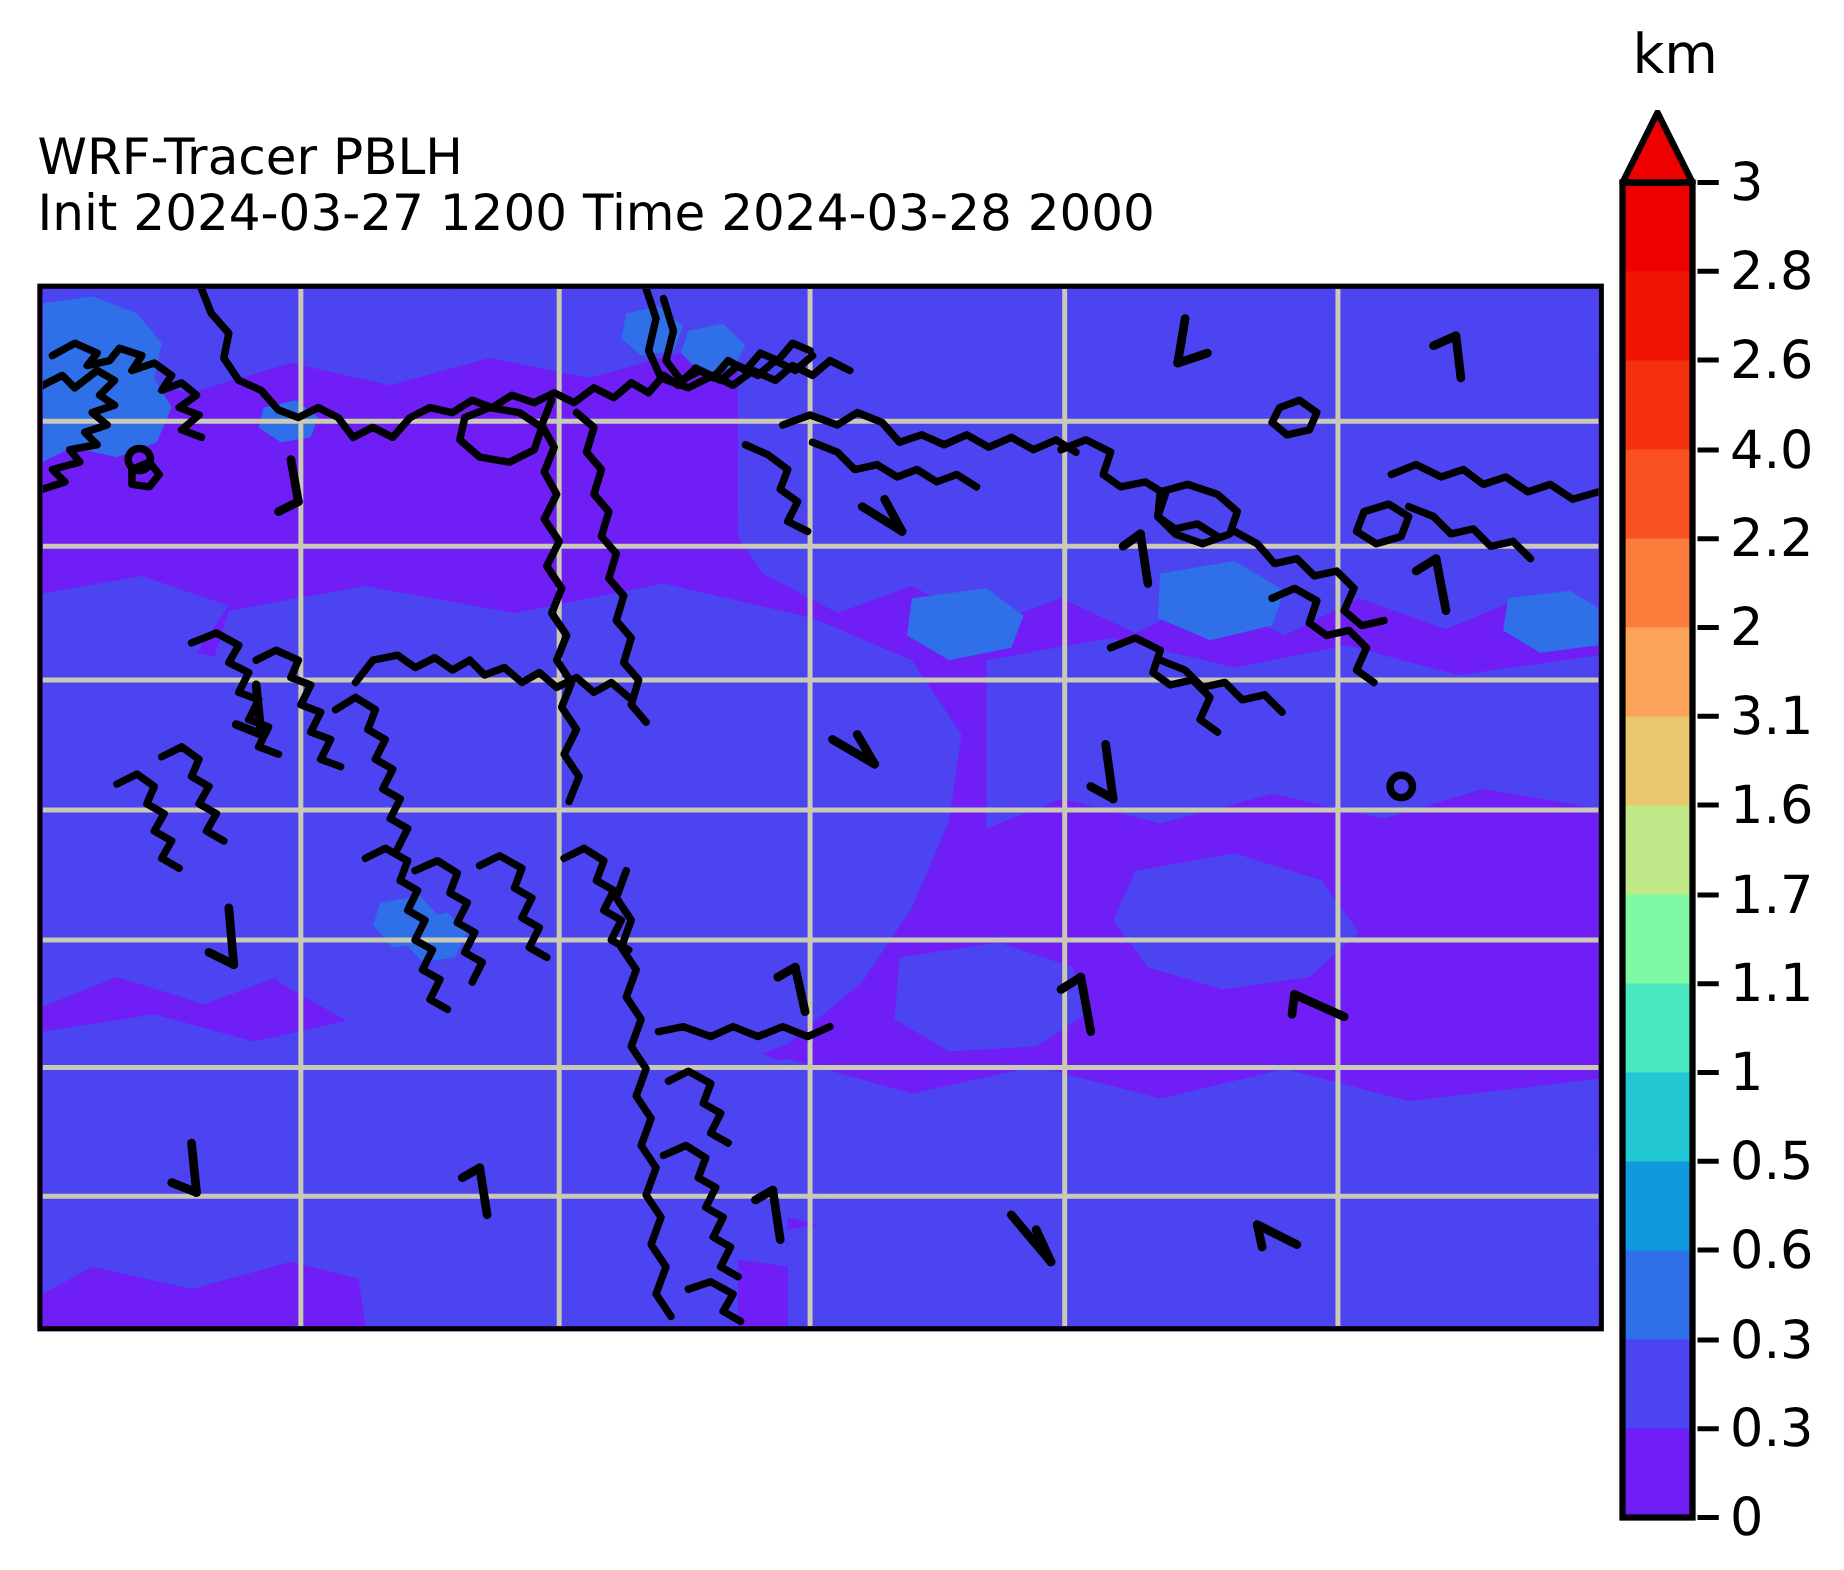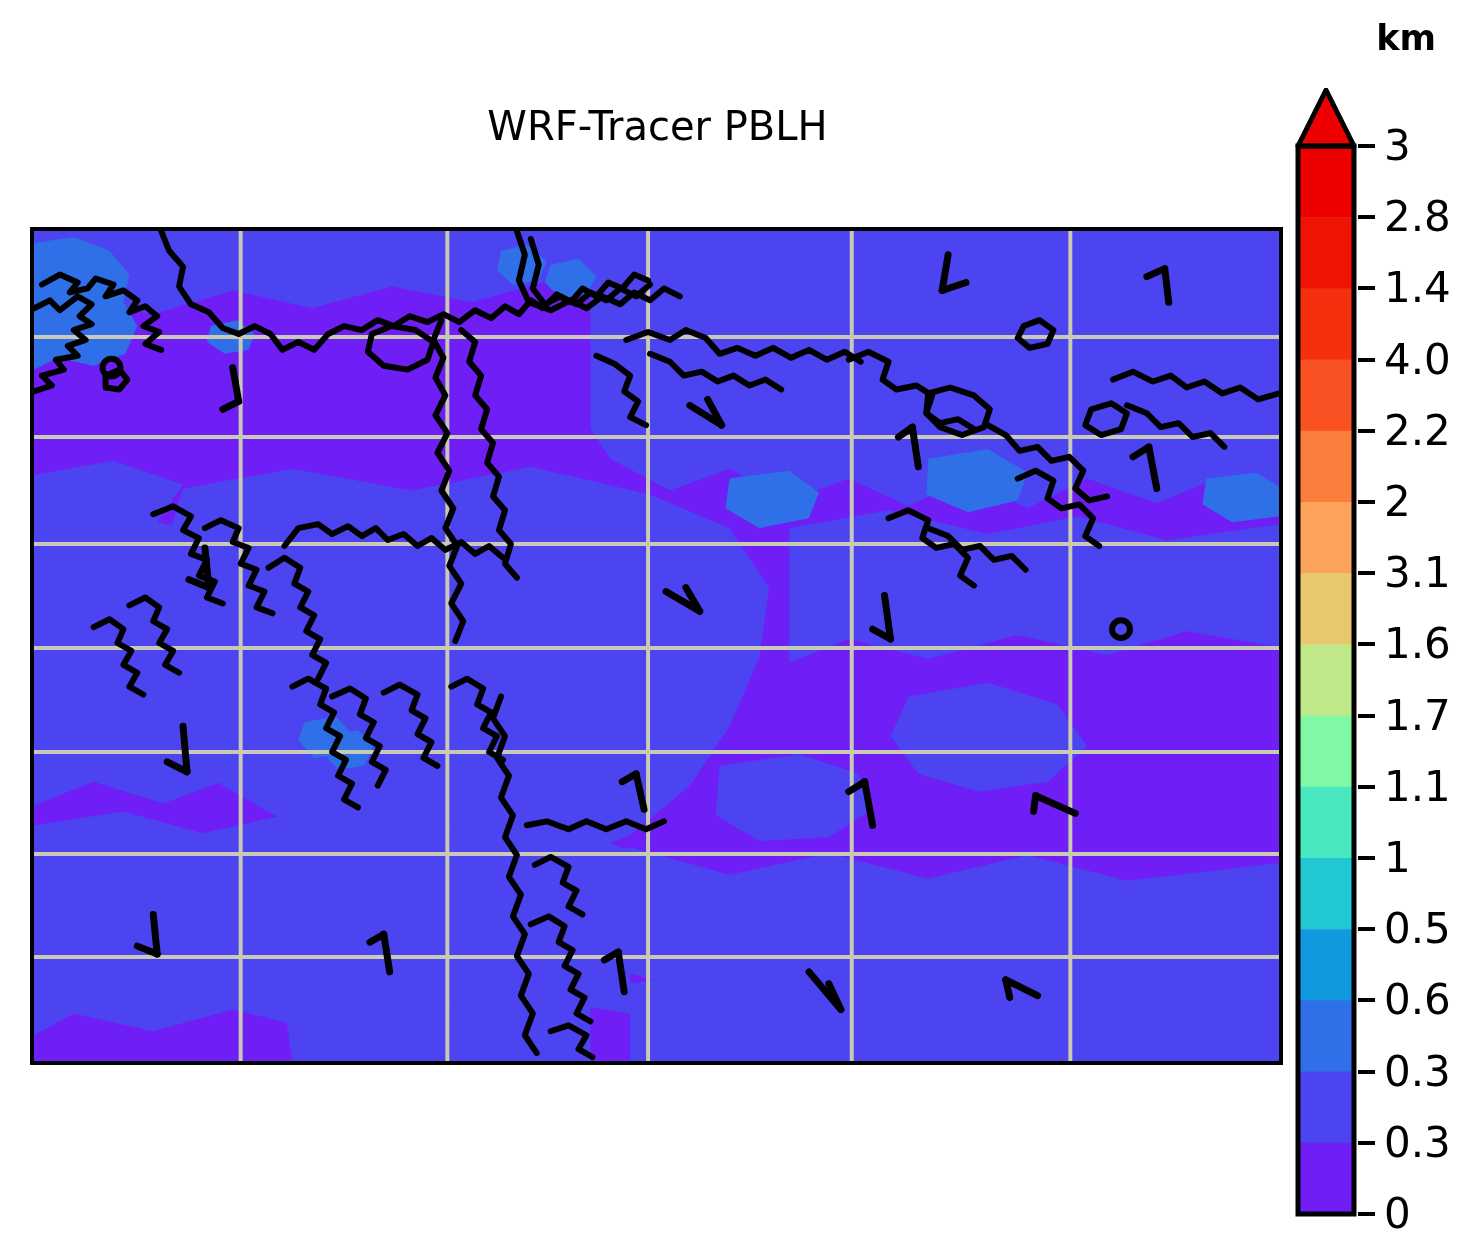--- a/index.html
+++ b/index.html
@@ -1,44 +1,45 @@
 <!DOCTYPE html>
 <html><head>
 <meta charset="utf-8">
 <style>
   html,body{margin:0;padding:0;background:#ffffff;}
   body{width:1475px;height:1256px;position:relative;overflow:hidden;
        font-family:"DejaVu Sans","Liberation Sans",sans-serif;color:#000;}
 
   
-  #title-block{position:absolute;left:30px;top:104px;width:1255px;text-align:center;
+  #title-block{position:absolute;left:30px;top:104px;width:1255px;
                line-height:1.12;pointer-events:none;}
   #title-line1{font-size:40px;white-space:nowrap;}
   #title-line2{font-size:40px;white-space:nowrap;}
 
   
   #map-frame{position:absolute;left:30px;top:227px;width:1253px;height:838px;
              border:4px solid #000;box-sizing:border-box;background:#6f1ef5;overflow:hidden;}
   #map-canvas{position:absolute;left:0;top:0;width:100%;height:100%;}
 
   
-  #cbar-unit{position:absolute;left:1306px;top:18px;width:130px;text-align:right;
-             font-size:35px;font-weight:bold;}
+  #cbar-unit{position:absolute;left:1306px;top:18px;width:130px;text-align:left;
+             font-size:44px;}
   #cbar-wrap{position:absolute;left:1295px;top:88px;width:62px;height:1130px;}
   #cbar-svg{position:absolute;left:0;top:0;}
   #cbar-ticks{position:absolute;left:1358px;top:88px;width:118px;height:1130px;}
   .cb-tick{position:absolute;left:0;height:0;}
   .cb-tick i{position:absolute;left:0;top:-2px;width:17px;height:4px;background:#000;display:block;}
   .cb-tick span{position:absolute;left:26px;top:-24px;font-size:42px;line-height:48px;white-space:nowrap;}
 </style>
 </head>
 <body>
 
 <div id="title-block">
   <div id="title-line1">WRF-Tracer PBLH</div>
+  <div id="title-line2">Init 2024-03-27 1200 Time 2024-03-28 2000</div>
 </div>
 
 <div id="map-frame">
   <svg id="map-canvas" viewBox="0 0 1253 838" preserveAspectRatio="none">
 
     <rect x="0" y="0" width="1253" height="838" fill="#6f1ef5"></rect>
 
     <g fill="#4b44f0">
 
       <path d="M0,0 H1253 V55 L1150,52 L1100,70 L1040,62 L980,40 L900,58 L820,42 L740,60 L660,48 L600,70 L520,50 L440,72 L360,56 L280,78 L200,60 L120,84 L40,70 L0,92 Z"></path>
@@ -276,21 +277,21 @@
     <div class="cb-tick" style="top: 58px;">
       <i></i>
       <span>3</span>
     </div>
     <div class="cb-tick" style="top: 129.2px;">
       <i></i>
       <span>2.8</span>
     </div>
     <div class="cb-tick" style="top: 200.4px;">
       <i></i>
-      <span>1.4</span>
+      <span>2.6</span>
     </div>
     <div class="cb-tick" style="top: 271.6px;">
       <i></i>
       <span>4.0</span>
     </div>
     <div class="cb-tick" style="top: 342.8px;">
       <i></i>
       <span>2.2</span>
     </div>
     <div class="cb-tick" style="top: 414px;">

